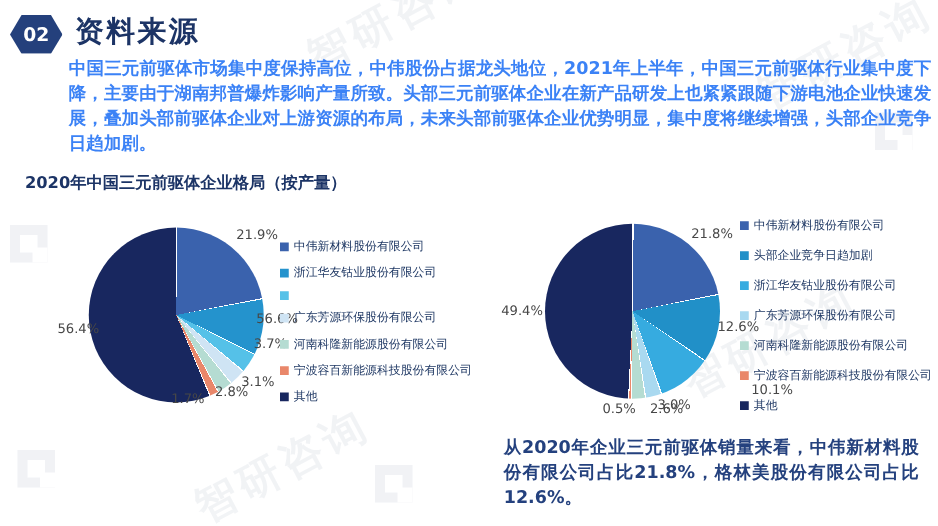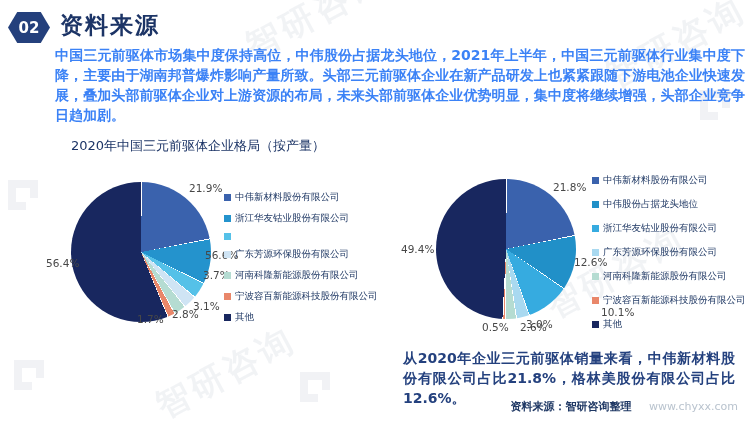--- a/index.html
+++ b/index.html
@@ -23,21 +23,21 @@
   }
   .page-title { position:absolute; left:60px; top:10px; font-size:23px; font-weight:bold; color:#1c3466; letter-spacing:2px; }
   .intro {
     position:absolute; left:55px; top:45px; width:690px;
     font-size:14px; line-height:20px; font-weight:600; color:#3b82f6; text-align:justify;
   }
   
   .chart-panel { position:absolute; top:135px; height:215px; }
   #panel-production { left:20px; width:356px; }
   #panel-sales { left:380px; width:366px; }
-  .chart-title { width:100%; text-align:center; font-size:13px; font-weight:normal; color:#1c3466; margin-top:2px; }
+  .chart-title { width:100%; text-align:left; font-size:13px; font-weight:bold; color:#1c3466; margin-top:2px; }
   .pie { position:absolute; width:140px; height:140px; border-radius:50%; }
   #pie-production { left:51px; top:47px; }
   #pie-sales { left:56px; top:44px; }
   .pct { position:absolute; font-size:10.5px; color:#474747; }
   .legend { position:absolute; list-style:none; }
   #panel-production .legend { left:204px; top:56px; }
   #panel-production .legend li { margin-bottom:8px; }
   #panel-sales .legend { left:212px; top:39px; }
   #panel-sales .legend li { margin-bottom:11px; }
   .legend li { display:flex; align-items:center; }
@@ -125,21 +125,21 @@
     <span class="pct" style="left:140px; top:186px;">2.6%</span>
     <span class="pct" style="left:102px; top:186px;">0.5%</span>
     <span class="pct" style="left:21px;  top:108px;">49.4%</span>
     <ul class="legend">
       <li>
           <span class="sw" style="background: rgb(58, 98, 173);"></span>
           <span class="legend-label">中伟新材料股份有限公司</span>
         </li>
       <li>
           <span class="sw" style="background: rgb(33, 144, 200);"></span>
-          <span class="legend-label">中伟股份占据龙头地位</span>
+          <span class="legend-label">头部企业竞争日趋加剧</span>
         </li>
       <li>
           <span class="sw" style="background: rgb(54, 171, 224);"></span>
           <span class="legend-label">浙江华友钴业股份有限公司</span>
         </li>
       <li>
           <span class="sw" style="background: rgb(169, 217, 240);"></span>
           <span class="legend-label">广东芳源环保股份有限公司</span>
         </li>
       <li>
@@ -152,18 +152,14 @@
         </li>
       <li>
           <span class="sw" style="background: rgb(24, 39, 95);"></span>
           <span class="legend-label">其他</span>
         </li>
     </ul>
   </section>
 
   <p class="note" id="note-sales">从2020年企业三元前驱体销量来看，中伟新材料股份有限公司占比21.8%，格林美股份有限公司占比12.6%。</p>
 
-  <div class="footer">
-    <span class="src">资料来源：智研咨询整理</span>
-    <span class="site">www.chyxx.com</span>
-  </div>
 
 </div>
 
 </body></html>

